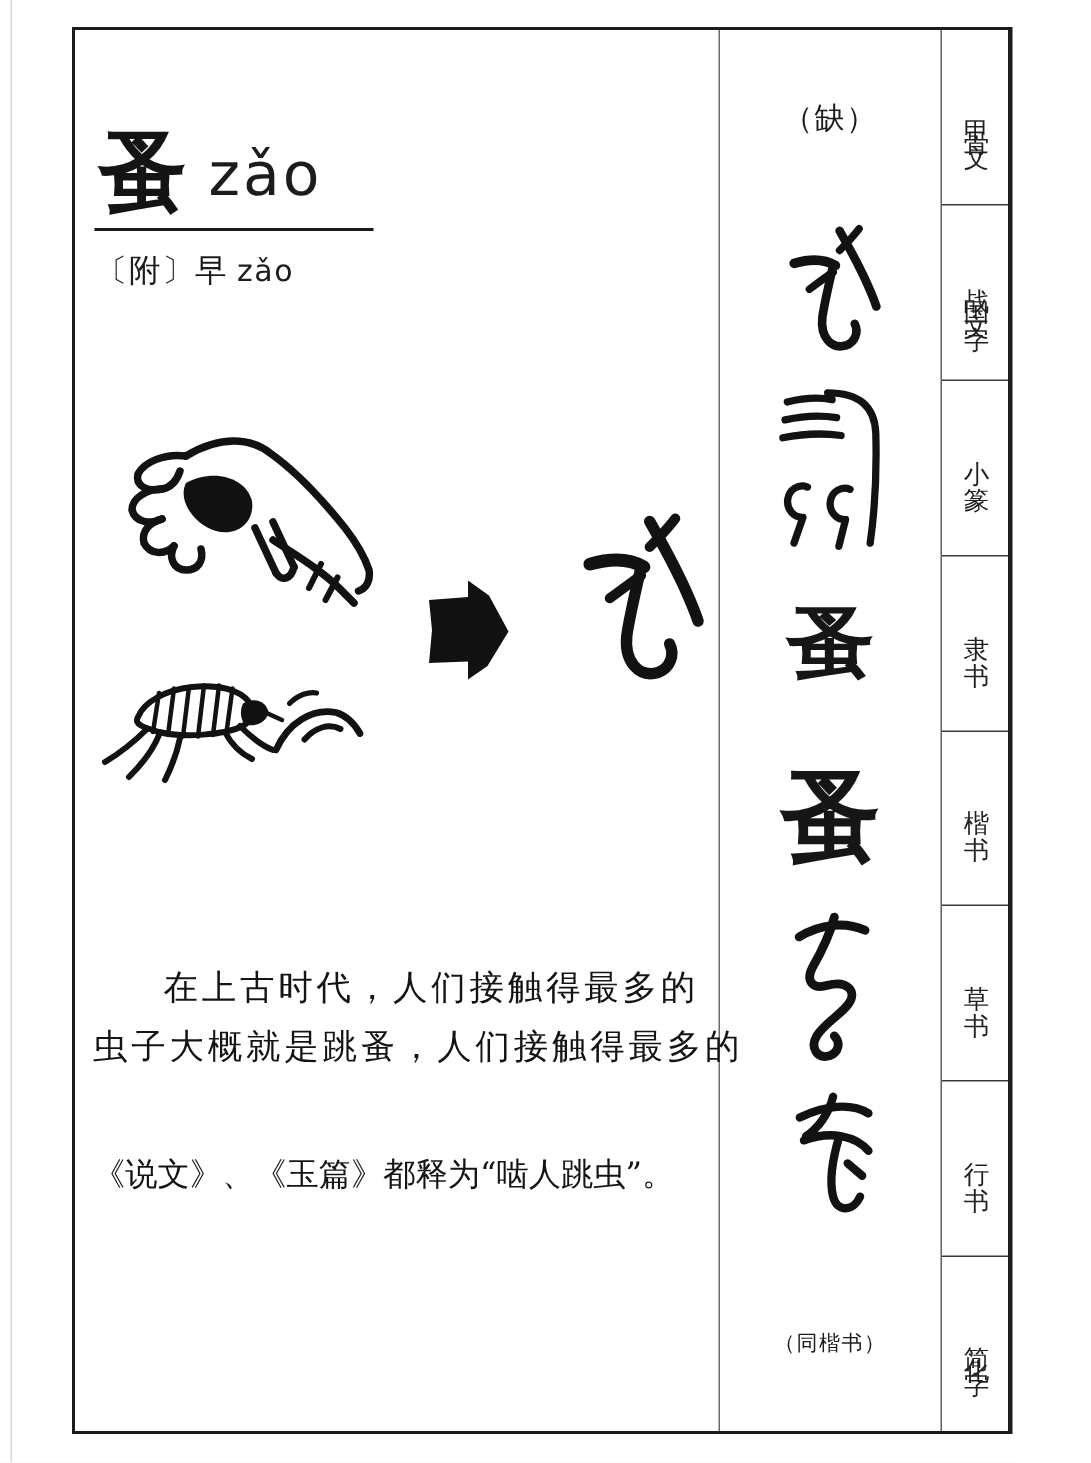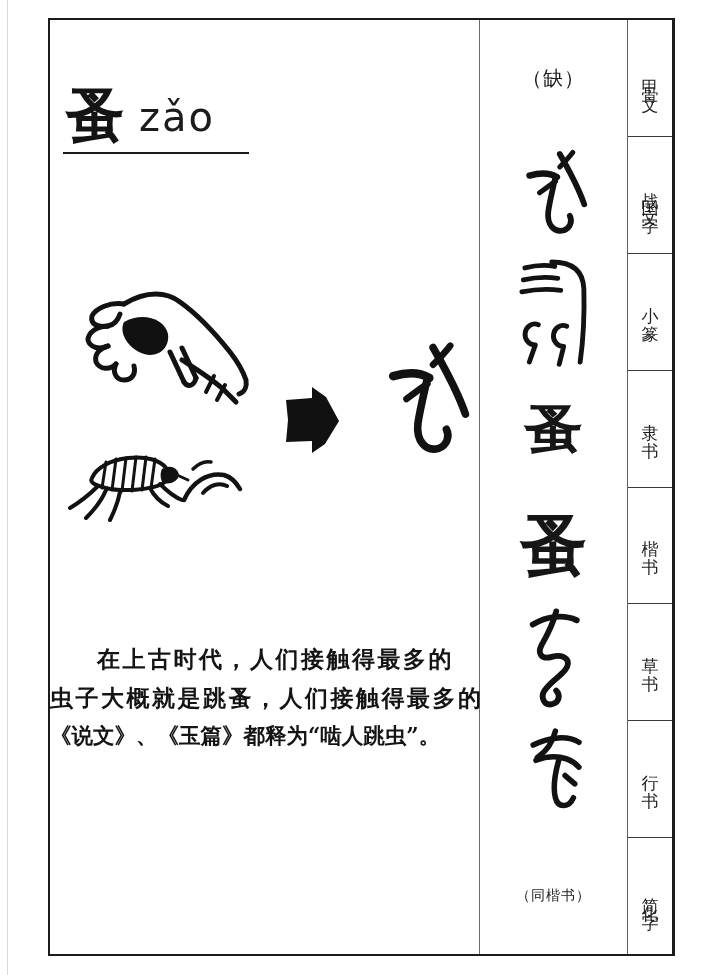--- a/index.html
+++ b/index.html
@@ -17,26 +17,26 @@
   .title-char { font-size:60px; font-weight:bold; line-height:1.05; color:#141414; }
   .title-pinyin { font-size:40px; font-family:"DejaVu Sans","Liberation Sans",sans-serif; color:#1c1c1c; margin-top:10px; letter-spacing:2px; }
   .title-underline { position:absolute; left:13px; top:132px; width:186px; height:2px; background:#1a1a1a; }
   .subtitle { position:absolute; left:14px; top:146px; font-size:21px; color:#1c1c1c; letter-spacing:1px; }
   .subtitle .sub-pinyin { font-family:"DejaVu Sans","Liberation Sans",sans-serif; font-size:20px; margin-left:6px; }
 
   .illustration { position:absolute; left:12px; top:262px; width:420px; height:270px; }
   .illustration svg { display:block; }
   .stroke { fill:none; stroke:#121212; stroke-linecap:round; stroke-linejoin:round; }
 
-  .paragraph { position:absolute; left:0; top:620px; width:417px; color:#141414;
-               font-size:23px; line-height:38.5px;font-weight:bold; }
+  .paragraph { position:absolute; left:12px; top:620px; width:417px; color:#141414;
+               font-size:23px; line-height:38.5px; }
   .para-line { white-space:nowrap; letter-spacing:2.5px; }
   .para-line.indent { text-indent:47px; }
   .para-line.tight { letter-spacing:0.5px; }
-  .para-line.squeeze { font-size:21.5px; letter-spacing:0; }
+  .para-line.squeeze { font-size:21.5px; letter-spacing:0;margin-top:48px; }
 
   
   .forms-col { width:148px; display:flex; flex-direction:column; border-right:1px solid #5e5e5e; }
   .form-cell { flex:1 1 0; display:flex; align-items:center; justify-content:center; overflow:hidden; }
   .form-note { font-size:20px; color:#1c1c1c; letter-spacing:1px; }
   .form-note.small { font-size:14px; }
   .glyph-li { font-size:60px; font-weight:bold; color:#161616; transform:scaleY(.88); line-height:1; }
   .glyph-kai { font-size:68px; font-weight:bold; color:#161616; line-height:1; }
 
   
@@ -56,20 +56,23 @@
   <div class="frame">
 
     <div class="main">
 
       <div class="title-row">
         <span class="title-char">蚤</span>
         <span class="title-pinyin">zǎo</span>
       </div>
       <div class="title-underline"></div>
 
+      <div class="subtitle">
+        <span>〔附〕早</span><span class="sub-pinyin">zǎo</span>
+      </div>
 
       <div class="illustration">
         <svg width="420" height="270" viewBox="0 0 420 270">
 
           <g>
             <path class="stroke" stroke-width="5" d="M62,22 C85,8 105,10 118,20 C135,32 152,50 168,70 C175,79 181,89 184,98 C185,104 183,110 177,112"></path>
             <path class="stroke" stroke-width="5" d="M120,78 C135,88 152,98 164,110 C168,114 171,117 174,120"></path>
             <path class="stroke" stroke-width="4" d="M152,94 L144,110"></path>
             <path class="stroke" stroke-width="4" d="M163,103 L155,118"></path>
             <path class="stroke" stroke-width="5" d="M62,22 C48,20 34,26 30,34 C28,42 36,46 46,44 C52,43 56,38 58,32"></path>

